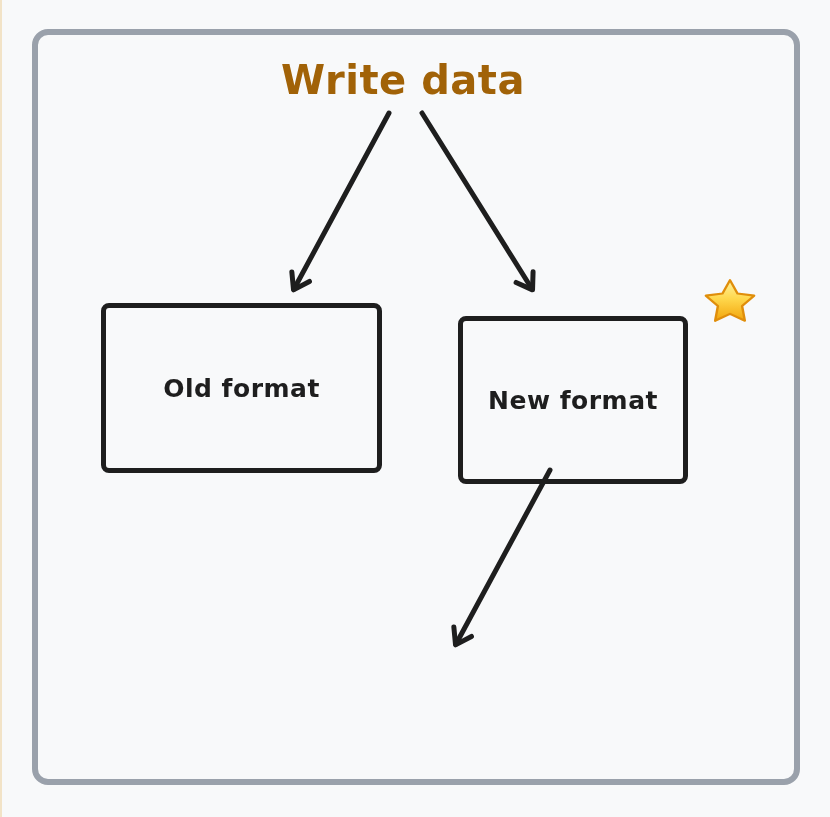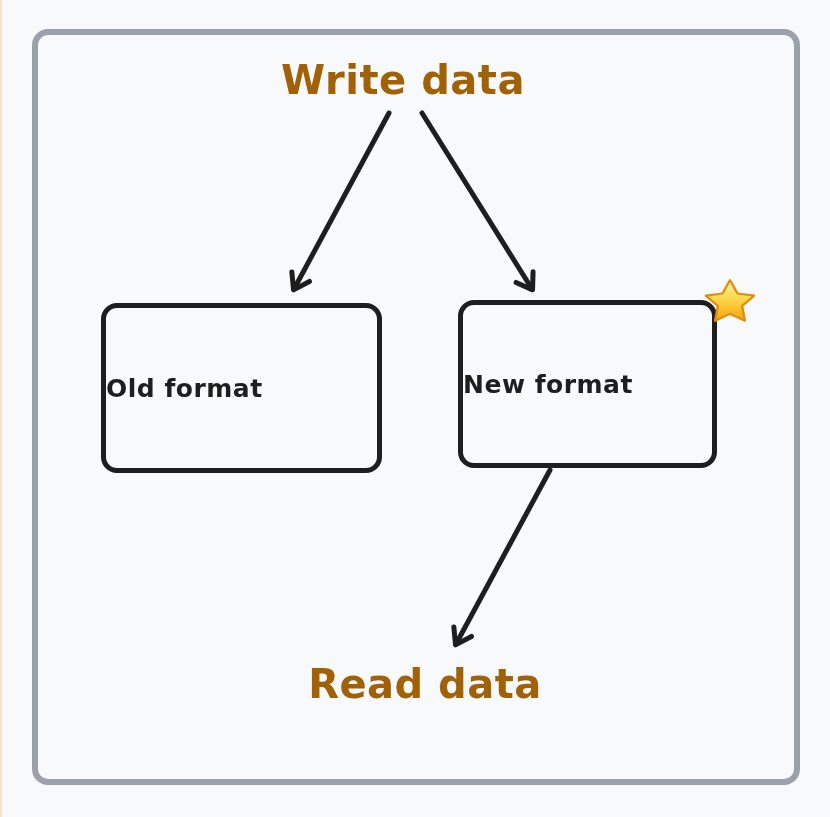--- a/index.html
+++ b/index.html
@@ -37,28 +37,29 @@
     font-weight: 700;
     color: #a16207;
     letter-spacing: 0.5px;
     white-space: nowrap;
   }
   .title-write { left: 203px; top: 57px; }
   .title-read  { left: 225px; top: 661px; }
   .node-box {
     position: absolute;
     border: 5px solid #1e1e1e;
-    border-radius: 16px;
+    border-radius: 8px;
     box-sizing: border-box;
     display: flex;
     align-items: center;
+    justify-content: center;
     background: transparent;
   }
   .node-old { left: 101px; top: 303px; width: 281px; height: 170px; }
-  .node-new { left: 458px; top: 300px; width: 259px; height: 168px; }
+  .node-new { left: 458px; top: 316px; width: 230px; height: 168px; }
   .node-label {
     font-size: 25px;
     font-weight: 700;
     color: #1e1e1e;
     letter-spacing: 0.5px;
     white-space: nowrap;
   }
   .arrow-layer {
     position: absolute;
     left: 0; top: 0;
@@ -104,15 +105,14 @@
     <defs>
       <linearGradient id="starGrad" x1="0" y1="0" x2="0" y2="1">
         <stop offset="0%" stop-color="#fff3a0"></stop>
         <stop offset="45%" stop-color="#ffd84d"></stop>
         <stop offset="100%" stop-color="#f2a50c"></stop>
       </linearGradient>
     </defs>
     <polygon points="24,2 30.2,14.5 44,16.5 34,26.2 36.3,40 24,33.5 11.7,40 14,26.2 4,16.5 17.8,14.5" fill="url(#starGrad)" stroke="#e08e0b" stroke-width="2" stroke-linejoin="round"></polygon>
   </svg>
 
-  <div class="flow-title title-read">Read data</div>
 
 </div>
 
 </body></html>

